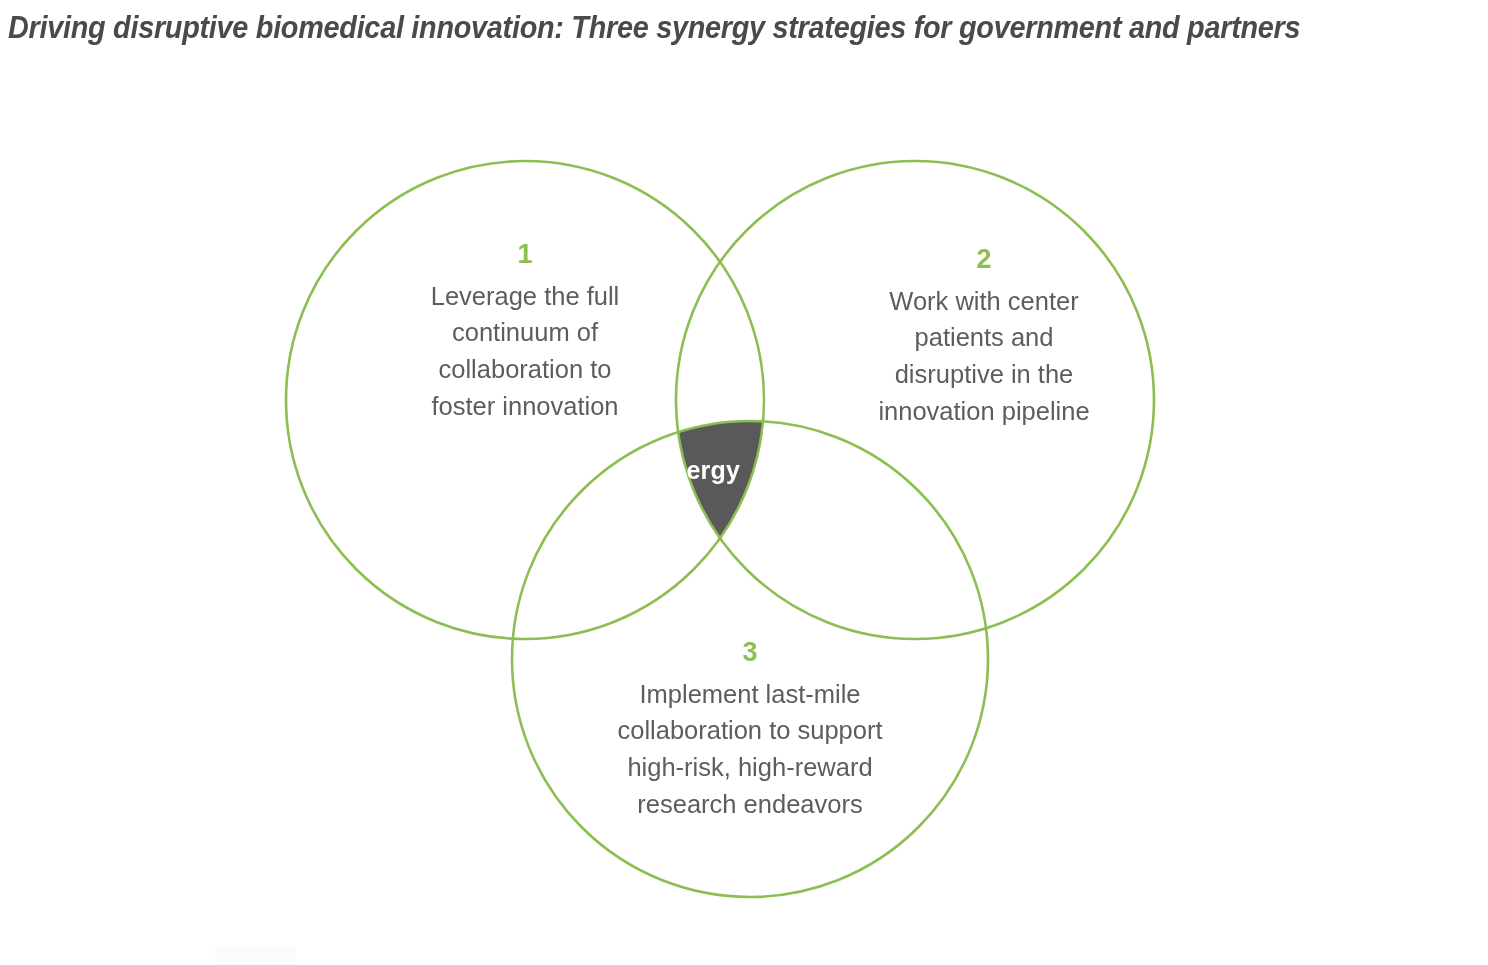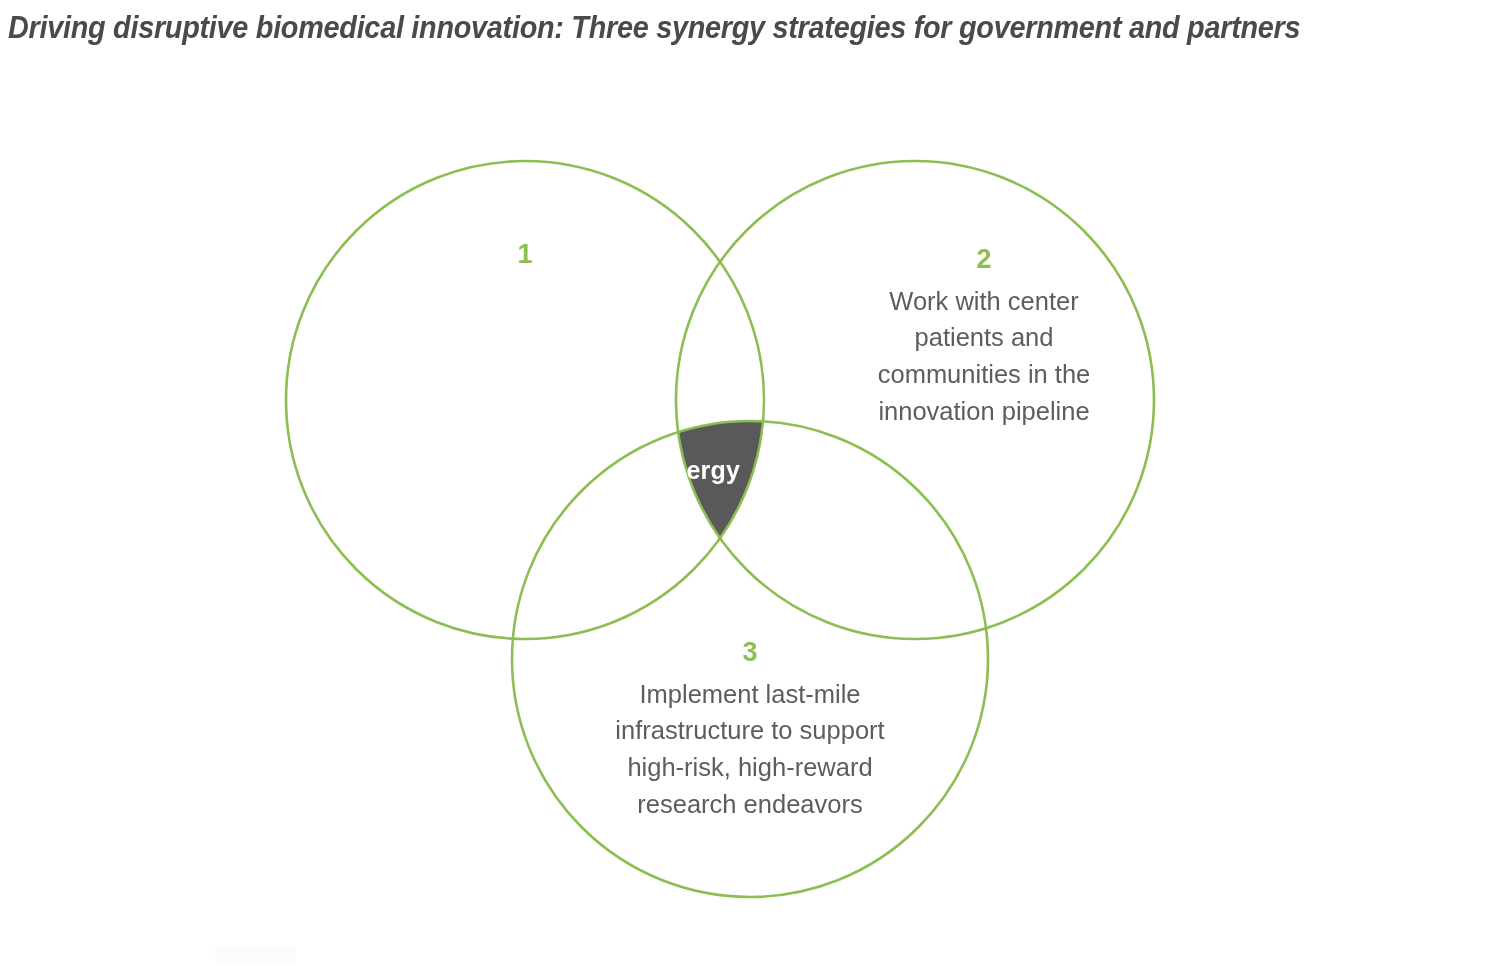--- a/index.html
+++ b/index.html
@@ -132,34 +132,38 @@
       </g>
     </g>
 
     <circle cx="525" cy="400" r="239" fill="none" stroke="#8cbe52" stroke-width="2.6"></circle>
     <circle cx="915" cy="400" r="239" fill="none" stroke="#8cbe52" stroke-width="2.6"></circle>
     <circle cx="750" cy="659" r="238" fill="none" stroke="#8cbe52" stroke-width="2.6"></circle>
   </svg>
 
   <div class="lobe" id="lobe-1">
     <div class="lobe-num">1</div>
+    <div class="lobe-text">Leverage the full
+continuum of
+collaboration to
+foster innovation</div>
   </div>
 
   <div class="lobe" id="lobe-2">
     <div class="lobe-num">2</div>
     <div class="lobe-text">Work with center
 patients and
-communities in the
+disruptive in the
 innovation pipeline</div>
   </div>
 
   <div class="lobe" id="lobe-3">
     <div class="lobe-num">3</div>
     <div class="lobe-text">Implement last-mile
-infrastructure to support
+collaboration to support
 high-risk, high-reward
 research endeavors</div>
   </div>
 
   <div id="synergy-label">Synergy</div>
 
 </div>
 
 <div id="bottom-artifact"></div>
 

